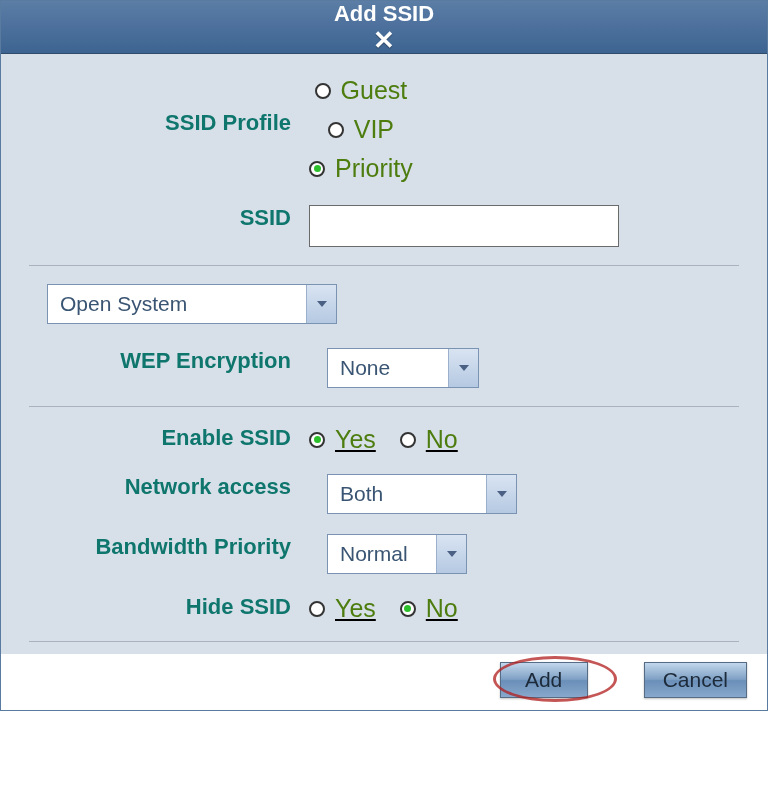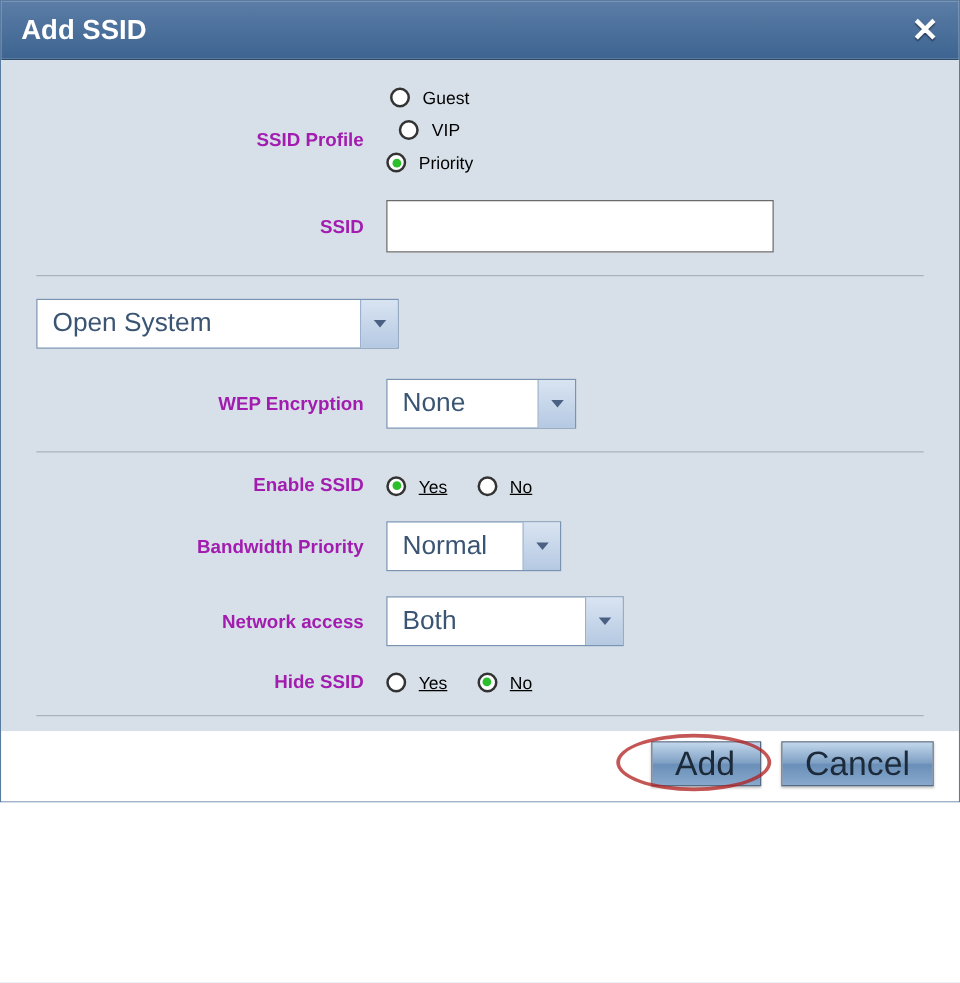--- a/index.html
+++ b/index.html
@@ -10,49 +10,50 @@
   }
   .dialog {
     width: 768px;
     border: 1px solid #5a7ba0;
   }
   .titlebar {
     background: linear-gradient(#5b7da6, #3d6491);
     color: #fff;
     font-size: 22px;
     font-weight: bold;
-    padding: 10px 16px;
+    padding: 0 16px;
     display: flex;
     justify-content: space-between;
     align-items: center;
     border-bottom: 1px solid #2e4b6b;
+    flex-direction: column;
   }
   .close-x {
     font-size: 26px;
     font-weight: bold;
     cursor: pointer;
     line-height: 1;
     text-shadow: 0 1px 1px rgba(0,0,0,0.4);
   }
   .body {
     background: #d7e0e8;
     padding: 14px 28px 6px 28px;
   }
   .row {
     display: flex;
-    align-items: center;
+    align-items: flex-start;
     margin: 8px 0;
   }
   .row.top { align-items: flex-start; }
   .label {
     width: 280px;
     text-align: right;
     font-weight: bold;
-    font-size: 15px;
-    color: #a21caf;
+    font-size: 22px;
+    color: #0f766e;
     padding-right: 18px;
   }
   .control {
     display: flex;
     align-items: center;
     flex-wrap: wrap;
   }
   .radio-col {
     display: flex;
     flex-direction: column;
@@ -73,38 +74,39 @@
     justify-content: center;
     cursor: pointer;
     flex-shrink: 0;
   }
   .radio-inner-on {
     width: 7px; height: 7px;
     background: #2bbf2b;
     border-radius: 50%;
   }
   .radio-label {
-    font-size: 14px;
-    color: #000000;
+    font-size: 25px;
+    color: #4d7c0f;
   }
   .text-input {
     width: 310px;
     height: 42px;
     border: 1px solid #6a6a6a;
     background: #fff;
     padding: 0 8px;
     font-size: 20px;
   }
   .select {
     display: inline-flex;
     align-items: stretch;
     border: 1px solid #7a93b3;
     background: #fff;
     height: 40px;
     cursor: pointer;
+    margin-left: 18px;
   }
   .select .sel-text {
     padding: 0 12px;
     display: flex;
     align-items: center;
     font-size: 21px;
     color: #3a5573;
   }
   .select .sel-btn {
     width: 30px;
@@ -137,25 +139,27 @@
     justify-content: flex-end;
     gap: 16px;
     position: relative;
   }
   .btn {
     min-width: 100px;
     height: 36px;
     border: 1px solid #566b84;
     background: linear-gradient(#c2d7ec, #7fa0c4 48%, #6a8fb8 52%, #88a8cc);
     color: #1c2a3a;
-    font-size: 27px;
+    font-size: 21px;
+    text-align: center;
     line-height: 34px;
     padding: 0 18px;
     cursor: pointer;
     box-shadow: 0 1px 2px rgba(0,0,0,0.25);
+    margin-left: 40px;
   }
   .ring {
     position: absolute;
     border: 3px solid rgba(178, 30, 30, 0.75);
     border-radius: 50%;
     pointer-events: none;
   }
   .h-radio-group {
     display: flex;
     gap: 24px;
@@ -239,36 +243,36 @@
           <span class="radio-label">Yes</span>
         </div>
         <div class="radio-item">
           <span class="radio-outer"></span>
           <span class="radio-label">No</span>
         </div>
       </div>
     </div>
 
     <div class="row" style="margin-top:20px">
+      <div class="label">Network access</div>
+      <div class="control">
+        <div class="select" style="width:190px">
+          <span class="sel-text" style="flex:1">Both</span>
+          <span class="sel-btn">
+              <span class="chev"></span>
+            </span>
+        </div>
+      </div>
+    </div>
+
+    <div class="row" style="margin-top:20px">
       <div class="label">Bandwidth Priority</div>
       <div class="control">
         <div class="select" style="width:140px">
           <span class="sel-text" style="flex:1">Normal</span>
-          <span class="sel-btn">
-              <span class="chev"></span>
-            </span>
-        </div>
-      </div>
-    </div>
-
-    <div class="row" style="margin-top:20px">
-      <div class="label">Network access</div>
-      <div class="control">
-        <div class="select" style="width:190px">
-          <span class="sel-text" style="flex:1">Both</span>
           <span class="sel-btn">
               <span class="chev"></span>
             </span>
         </div>
       </div>
     </div>
 
     <div class="row" style="margin-top:20px">
       <div class="label">Hide SSID</div>
       <div class="control h-radio-group">

